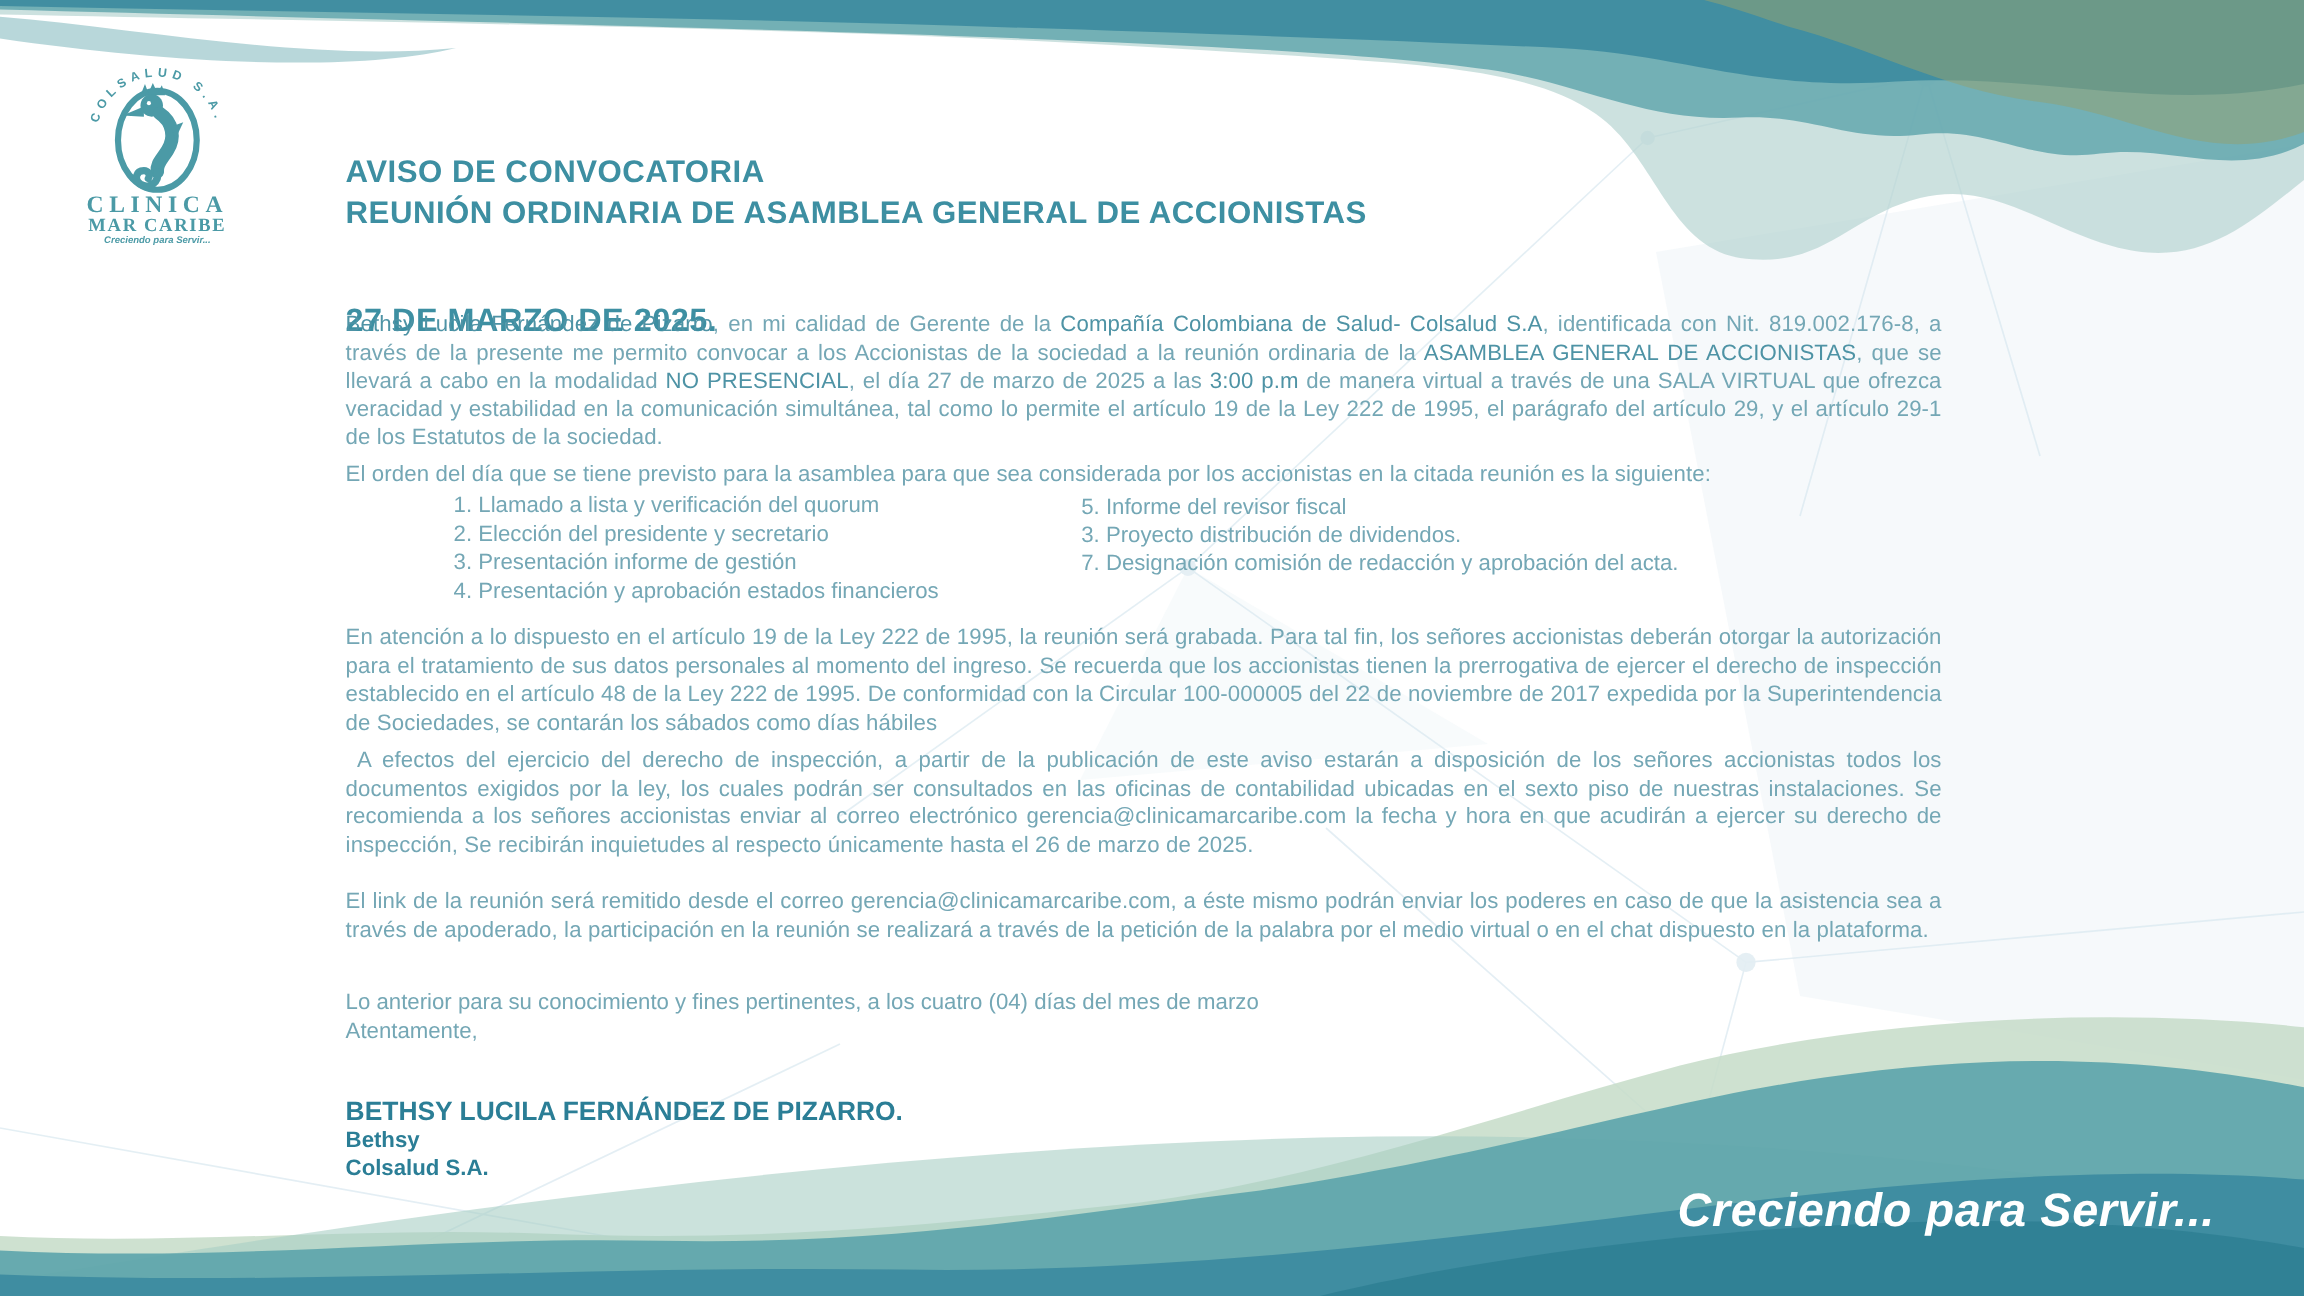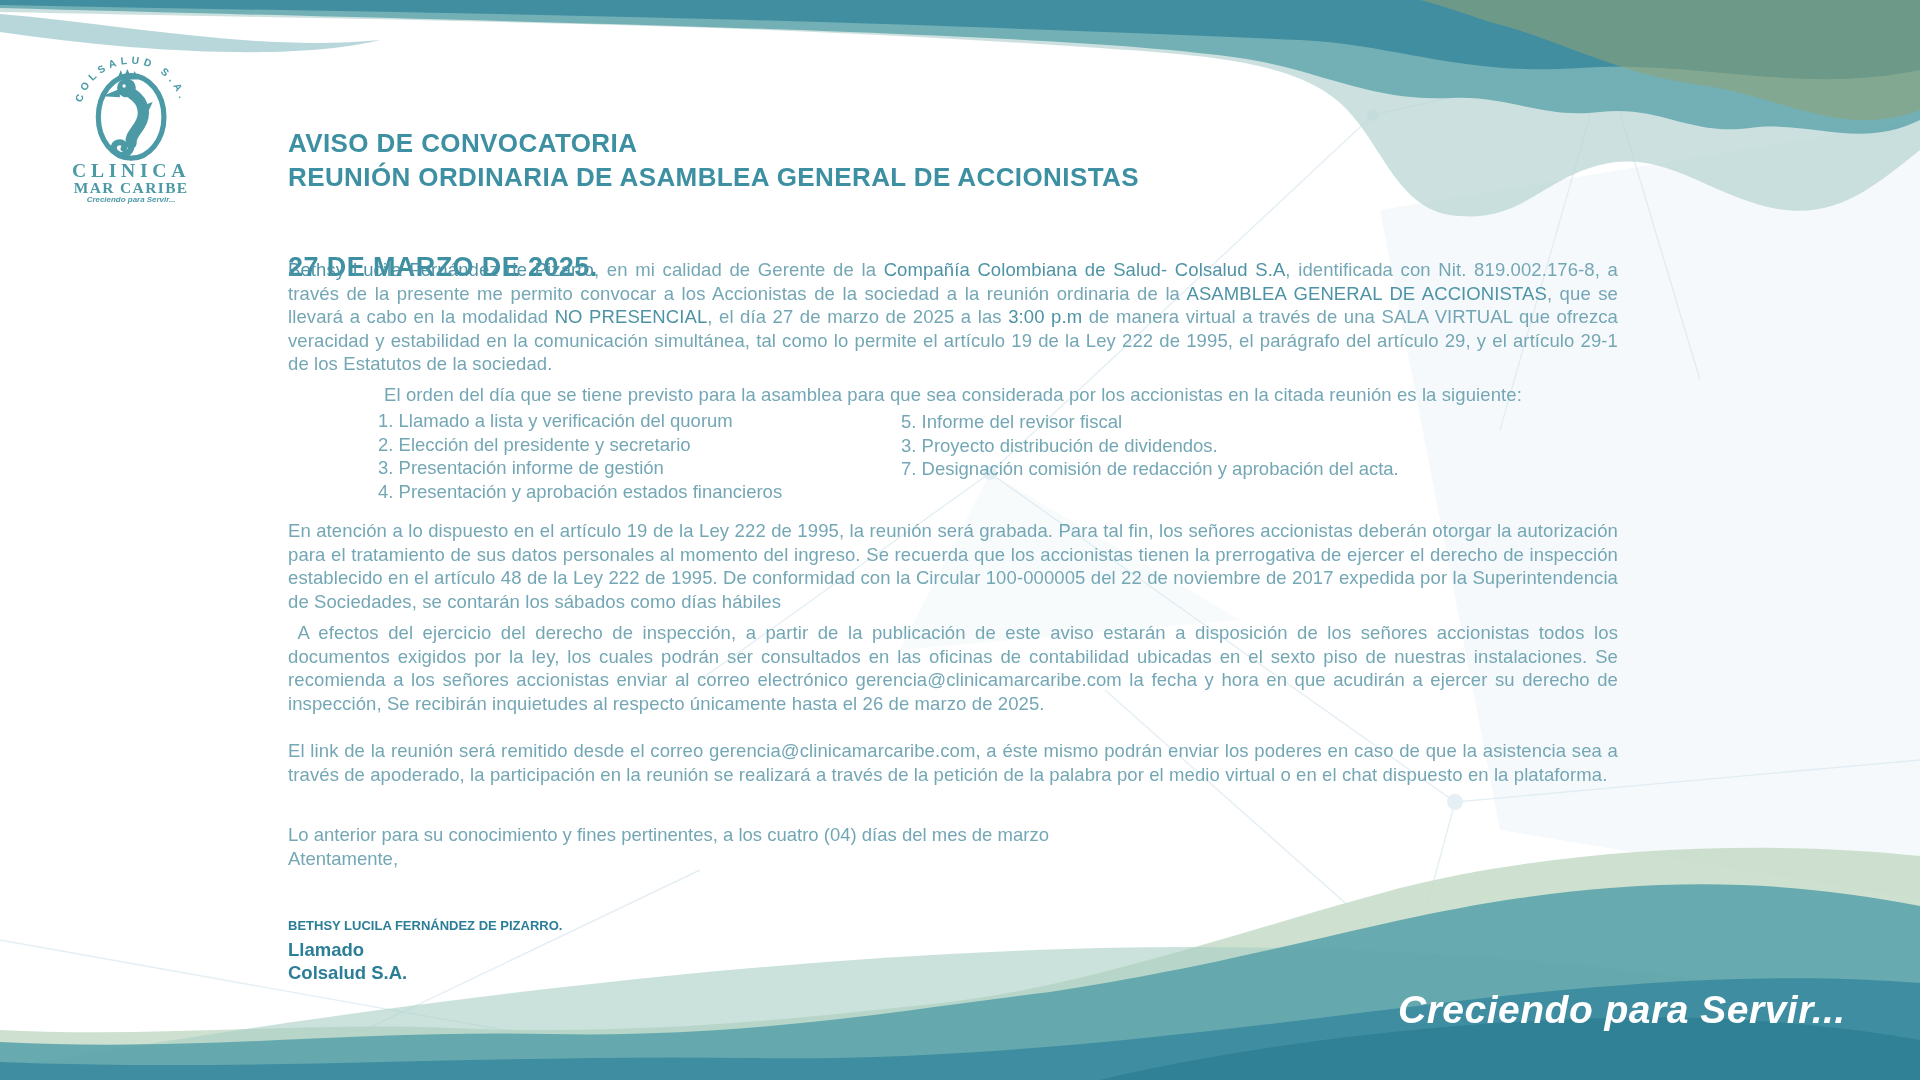--- a/index.html
+++ b/index.html
@@ -20,29 +20,29 @@
   .h-line{font-weight:bold;color:#3d8fa2;font-size:26px;letter-spacing:.4px;line-height:26px;}
   .h1{position:absolute;left:288px;top:130px;}
   .h2{position:absolute;left:288px;top:164px;}
   .h3{position:absolute;left:288px;top:206px;font-size:27px;margin-top:48px;}
   .body-par{
     position:absolute;left:288px;width:1330px;
     color:#74a7b5;font-size:18.5px;line-height:23.6px;
     text-align:justify;letter-spacing:.1px;z-index:2;
   }
   .body-par b{color:#4e93a5;font-weight:400;}
-  .no-justify{text-align:center;}
+  .no-justify{text-align:left;}
   .agenda-col{
     position:absolute;color:#74a7b5;font-size:18.5px;line-height:23.6px;z-index:2;margin-left:48px;
   }
   .agenda-left{left:330px;top:409px;}
   .agenda-right{left:853px;top:410px;}
   .closing{position:absolute;left:288px;top:823px;color:#74a7b5;font-size:18.5px;line-height:23.6px;z-index:2;}
   .signature{position:absolute;left:288px;top:914px;color:#2b7e96;line-height:23.5px;z-index:2;}
-  .signature .sig-name{font-weight:bold;font-size:13px;}
+  .signature .sig-name{font-weight:bold;font-size:22px;}
   .signature .sig-role,.signature .sig-company{font-weight:bold;font-size:18.5px;}
   .footer-tagline{
     position:absolute;left:1398px;top:988px;z-index:3;
     color:#ffffff;font-size:39px;font-weight:bold;font-style:italic;
     letter-spacing:.5px;
   }
 </style>
 </head>
 <body>
 
@@ -155,19 +155,19 @@
   <div class="body-par" style="top:621px;">&nbsp;A efectos del ejercicio del derecho de inspección, a partir de la publicación de este aviso estarán a disposición de los señores accionistas todos los documentos exigidos por la ley, los cuales podrán ser consultados en las oficinas de contabilidad ubicadas en el sexto piso de nuestras instalaciones. Se recomienda a los señores accionistas enviar al correo electrónico gerencia@clinicamarcaribe.com la fecha y hora en que acudirán a ejercer su derecho de inspección, Se recibirán inquietudes al respecto únicamente hasta el 26 de marzo de 2025.</div>
   <div class="body-par" style="top:739px;">El link de la reunión será remitido desde el correo gerencia@clinicamarcaribe.com, a éste mismo podrán enviar los poderes en caso de que la asistencia sea a través de apoderado, la participación en la reunión se realizará a través de la petición de la palabra por el medio virtual o en el chat dispuesto en la plataforma.</div>
 
   <div class="closing">
     <div>Lo anterior para su conocimiento y fines pertinentes, a los cuatro (04) días del mes de marzo</div>
     <div>Atentamente,</div>
   </div>
 
   <div class="signature">
     <div class="sig-name">BETHSY LUCILA FERNÁNDEZ DE PIZARRO.</div>
-    <div class="sig-role">Llamado</div>
+    <div class="sig-role">Bethsy</div>
     <div class="sig-company">Colsalud S.A.</div>
   </div>
 
   <div class="footer-tagline">Creciendo para Servir...</div>
 
 </div>
 
 </body></html>

